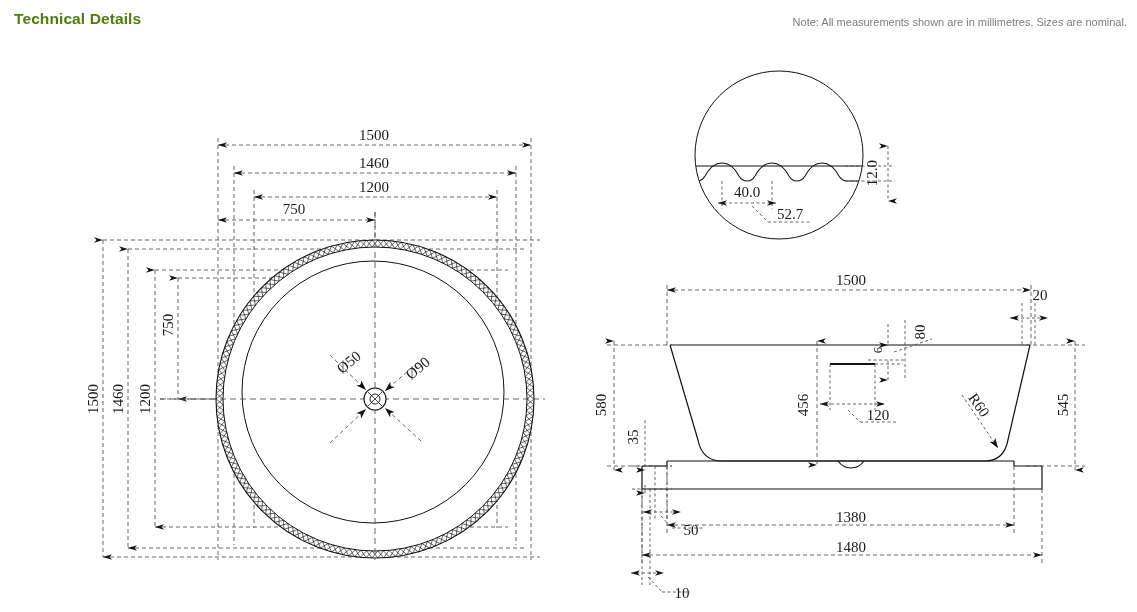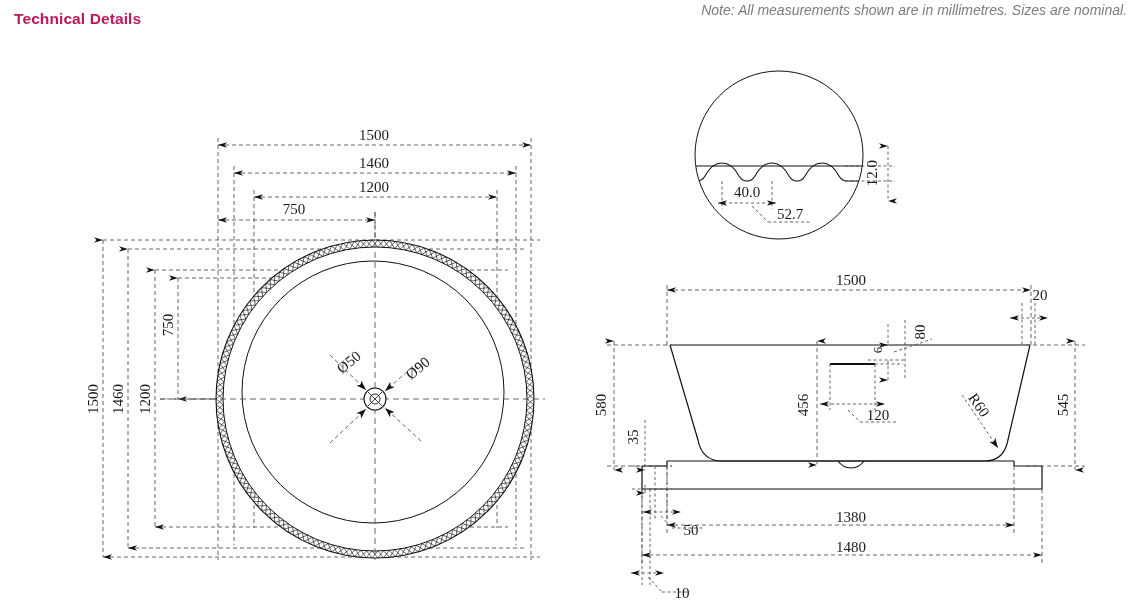--- a/index.html
+++ b/index.html
@@ -13,31 +13,30 @@
     position: relative;
     font-family: "Liberation Sans", sans-serif;
     overflow: hidden;
   }
   #page-title {
     position: absolute;
     left: 14px;
     top: 10px;
     font-size: 15.5px;
     font-weight: bold;
-    color: #be185d;
+    color: #4d7c0f;
     letter-spacing: 0.1px;
   }
   #note-text {
     position: absolute;
     right: 10px;
-    top: 2px;
-    font-size: 14px;
+    top: 16px;
+    font-size: 11px;
     color: #7c7c82;
     white-space: nowrap;
-    font-style: italic;
   }
   #drawing-canvas {
     position: absolute;
     left: 0;
     top: 0;
   }
   text.dim {
     font-family: "Liberation Serif", serif;
     fill: #1a1a1a;
     font-size: 15px;

